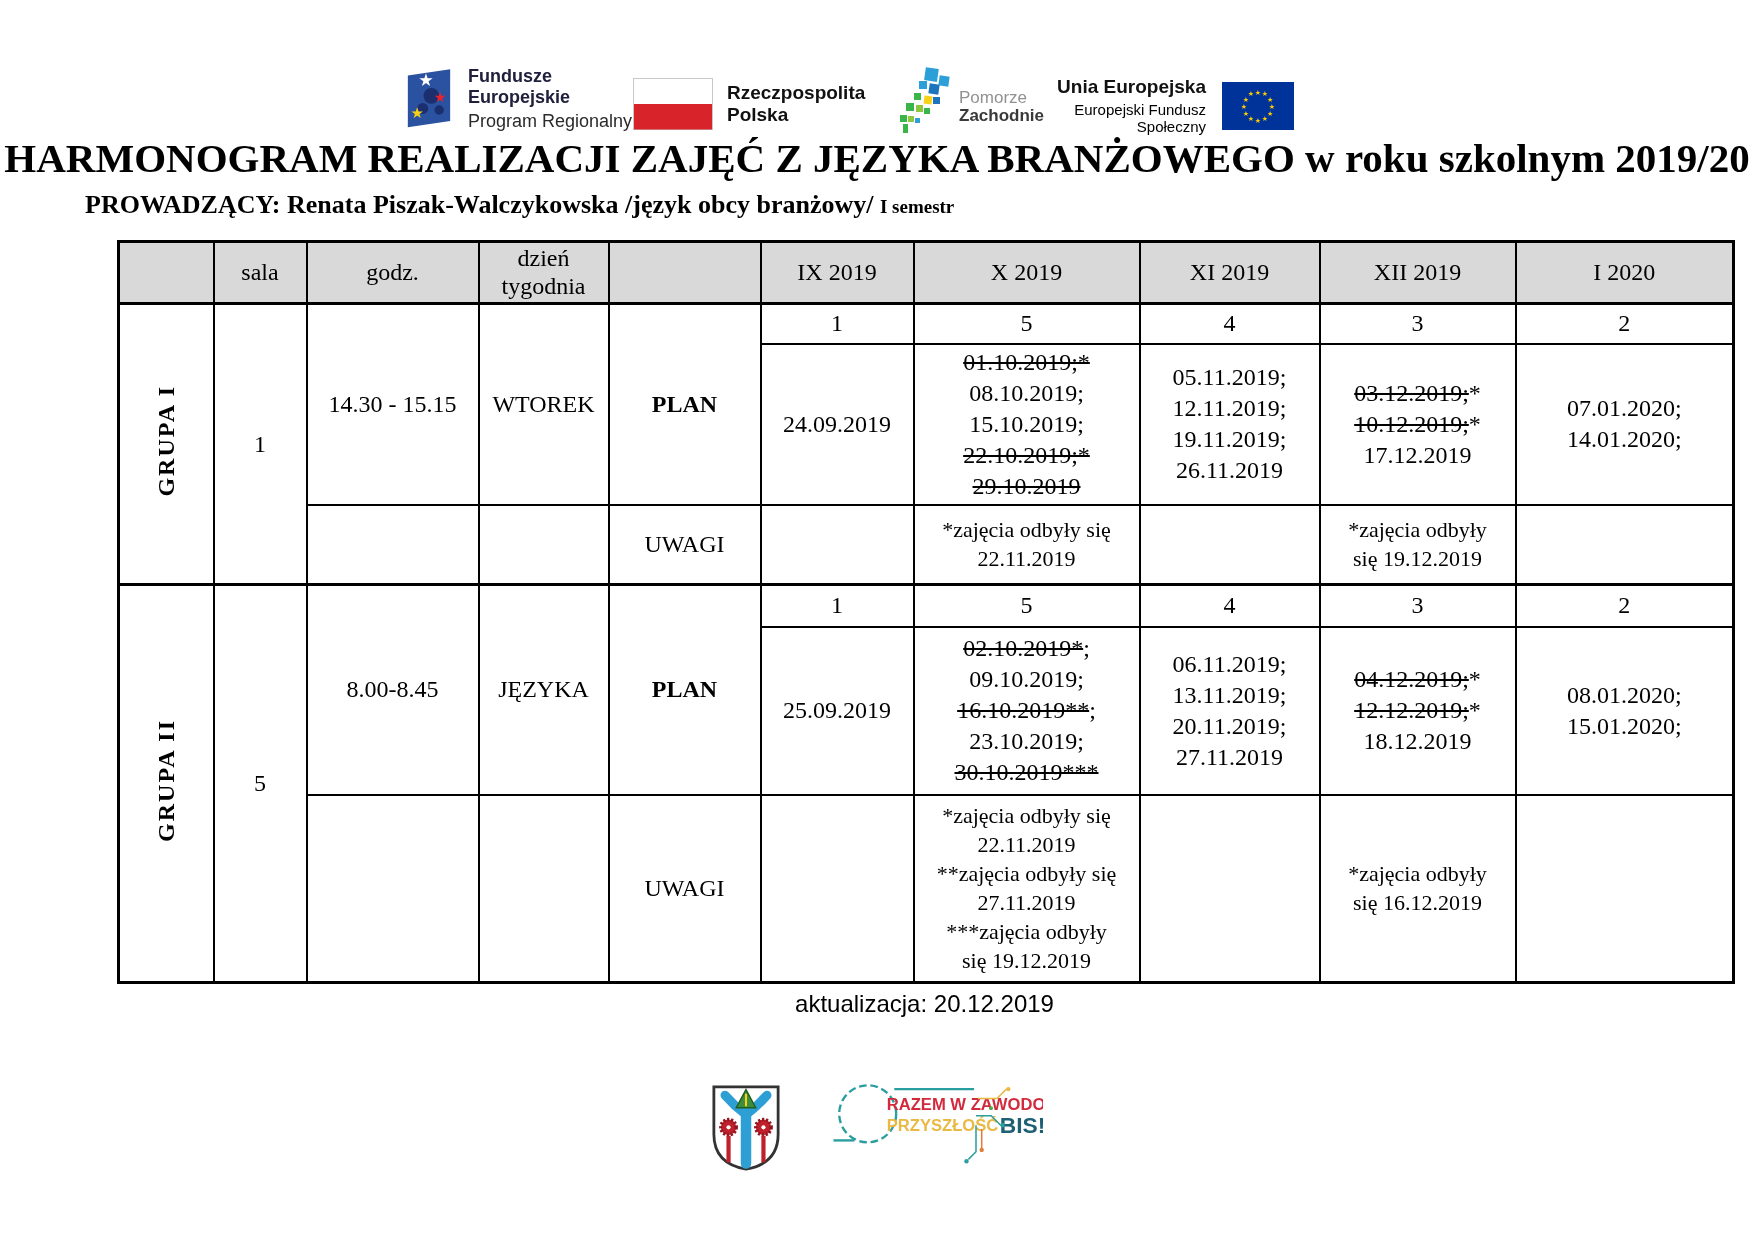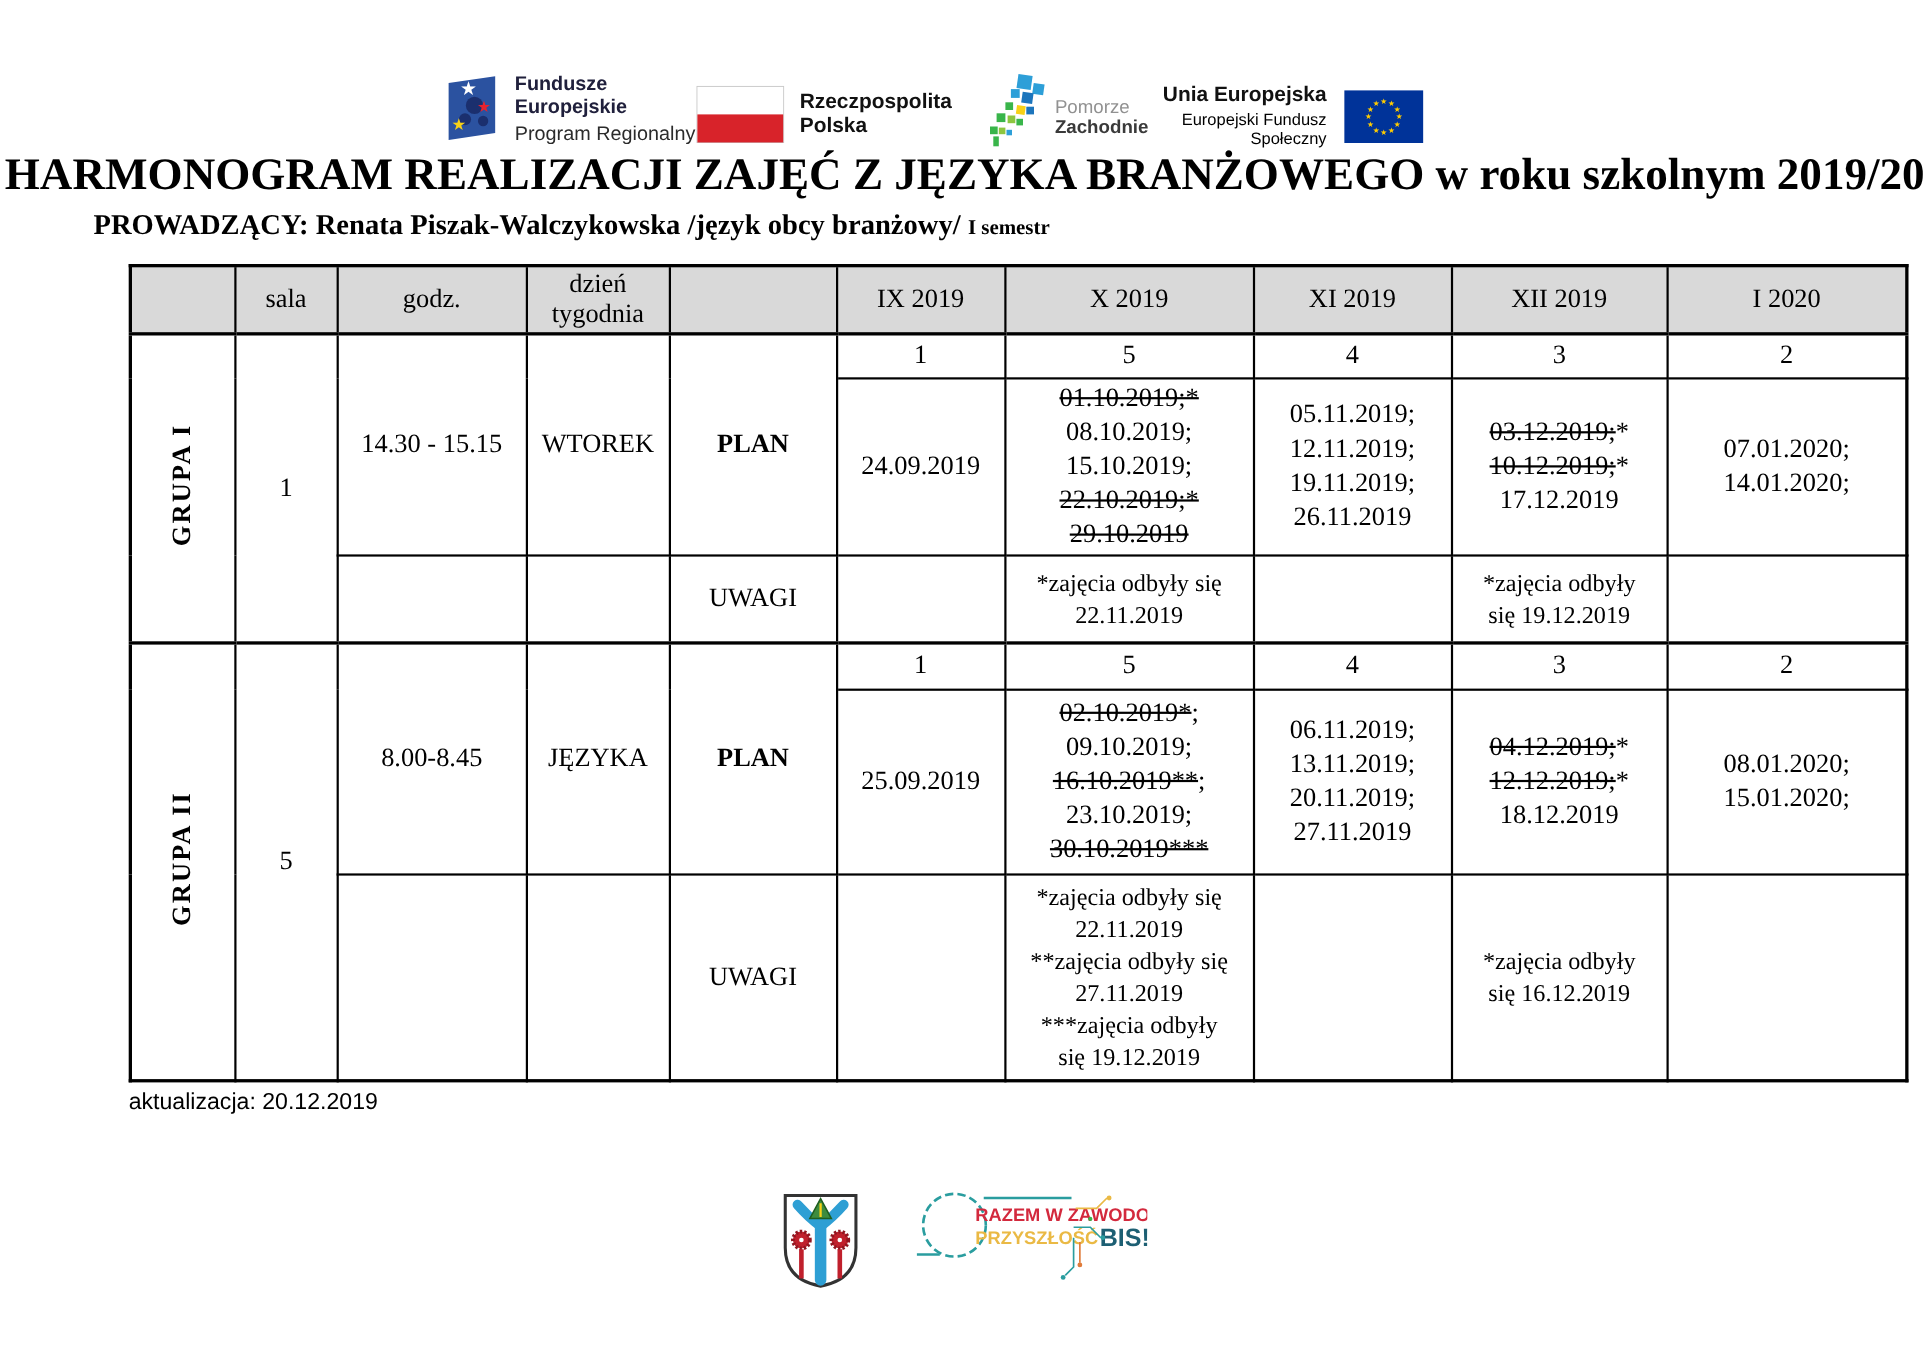--- a/index.html
+++ b/index.html
@@ -36,21 +36,21 @@
   .sched th{background:#d9d9d9;font-weight:normal;border-bottom:3px solid #000;height:52px;line-height:1.15;}
   .tr-counts-0{height:40px;} .tr-plan-0{height:152px;} .tr-uwagi-0{height:80px;}
   .tr-counts-1{height:42px;} .tr-plan-1{height:168px;} .tr-uwagi-1{height:188px;}
   td.sep{border-bottom:3px solid #000;}
   .vtext{writing-mode:vertical-rl;transform:rotate(180deg);font-weight:bold;font-size:24px;
          letter-spacing:2px;display:inline-block;}
   .label-plan{font-weight:bold;}
   .dline{line-height:31px;}
   .uline{line-height:29px;font-size:22px;}
   .strike{text-decoration:line-through;text-decoration-thickness:2px;}
-  .update{margin-top:6px;text-align:left;font-family:"Liberation Sans",sans-serif;font-size:21px;}
+  .update{margin-top:6px;text-align:center;font-family:"Liberation Sans",sans-serif;font-size:24px;}
 
   
   .coa{position:absolute;left:711px;top:1084px;}
   .razem{position:absolute;left:833px;top:1072px;}
 </style>
 </head>
 <body>
 
 <div class="page">
 

